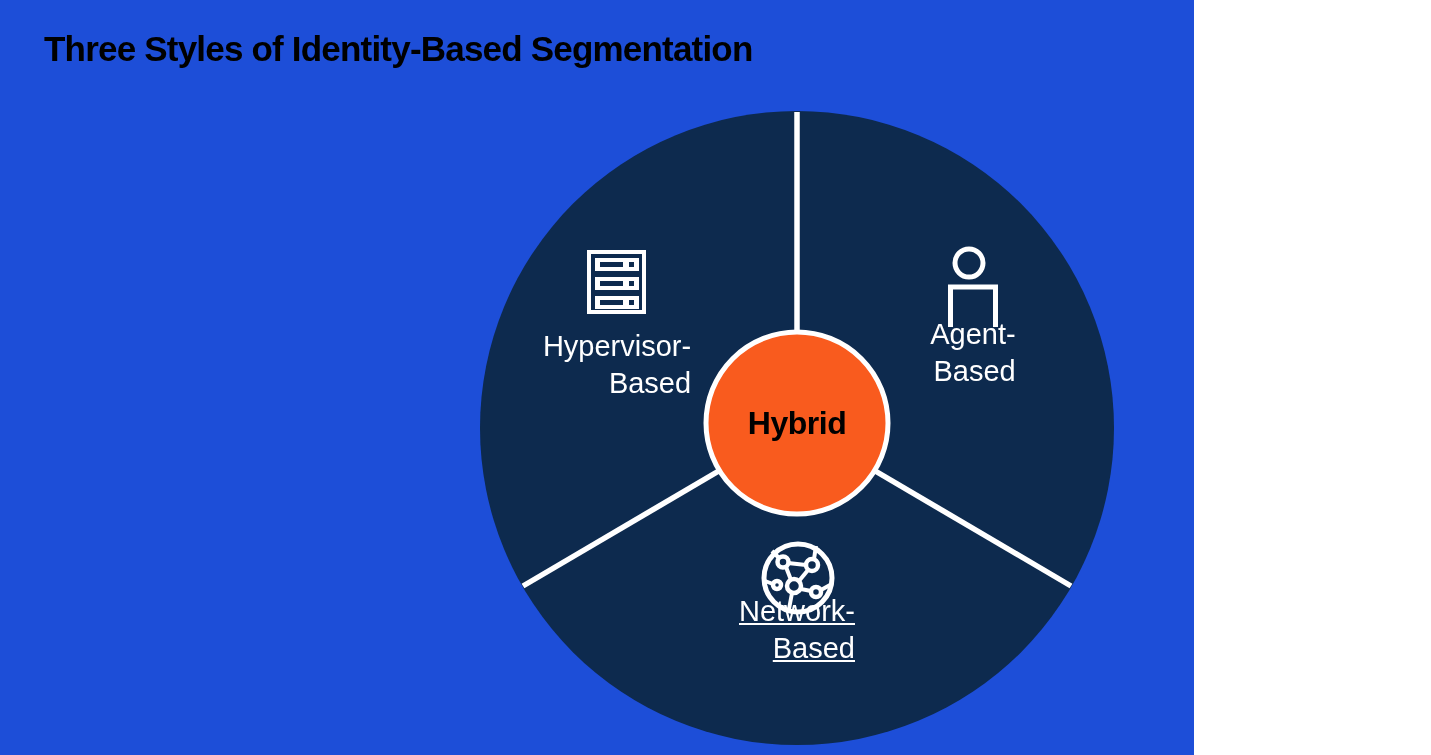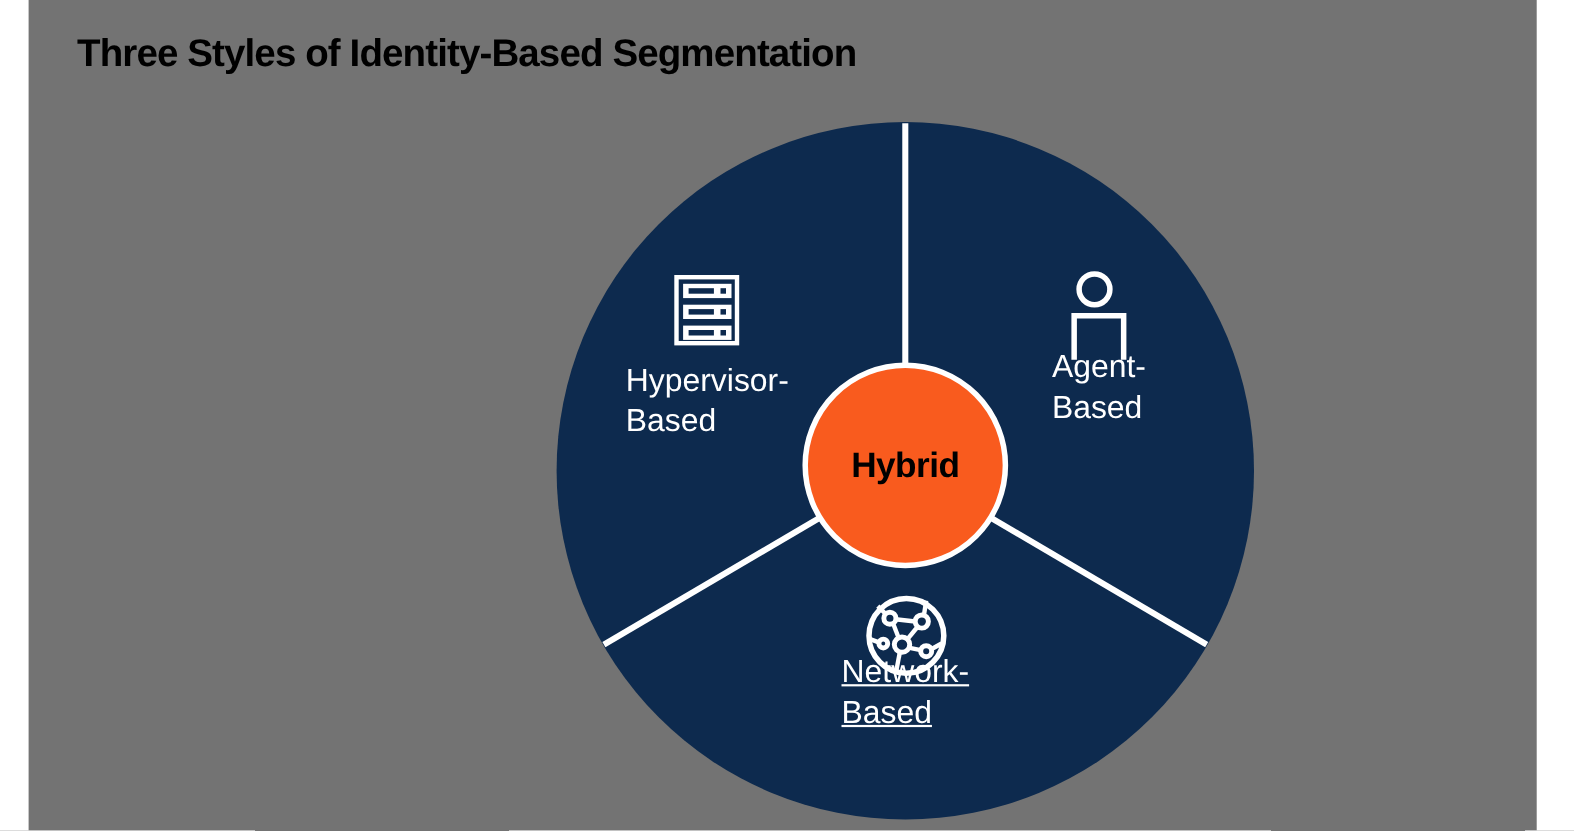--- a/index.html
+++ b/index.html
@@ -3,25 +3,24 @@
 <meta charset="utf-8">
 <style>
   html, body {
     margin: 0;
     padding: 0;
     background: #FFFFFF;
     font-family: "Liberation Sans", sans-serif;
   }
   .stage {
     position: relative;
-    width: 1371px;
+    width: 1194px;
     height: 755px;
-    background: #737373;
+    background: #1d4ed8;
     overflow: hidden;
-    margin-left: 26px;
   }
   .title {
     position: absolute;
     left: 44px;
     top: 28px;
     margin: 0;
     font-size: 35px;
     line-height: 42px;
     font-weight: bold;
     letter-spacing: -0.8px;
@@ -29,21 +28,21 @@
     white-space: nowrap;
   }
   .diagram-svg {
     position: absolute;
     left: 0;
     top: 0;
   }
   .seg-label {
     position: absolute;
     transform: translateX(-50%);
-    text-align: left;
+    text-align: right;
     color: #FFFFFF;
     font-size: 29px;
     line-height: 37px;
     white-space: nowrap;
   }
   .seg-label span { display: block; }
   .seg-label-hypervisor { left: 617px; top: 328px; }
   .seg-label-agent     { left: 973px; top: 316px; }
   .seg-label-network   { left: 797px; top: 593px; text-decoration: underline; }
   .hub-label {

